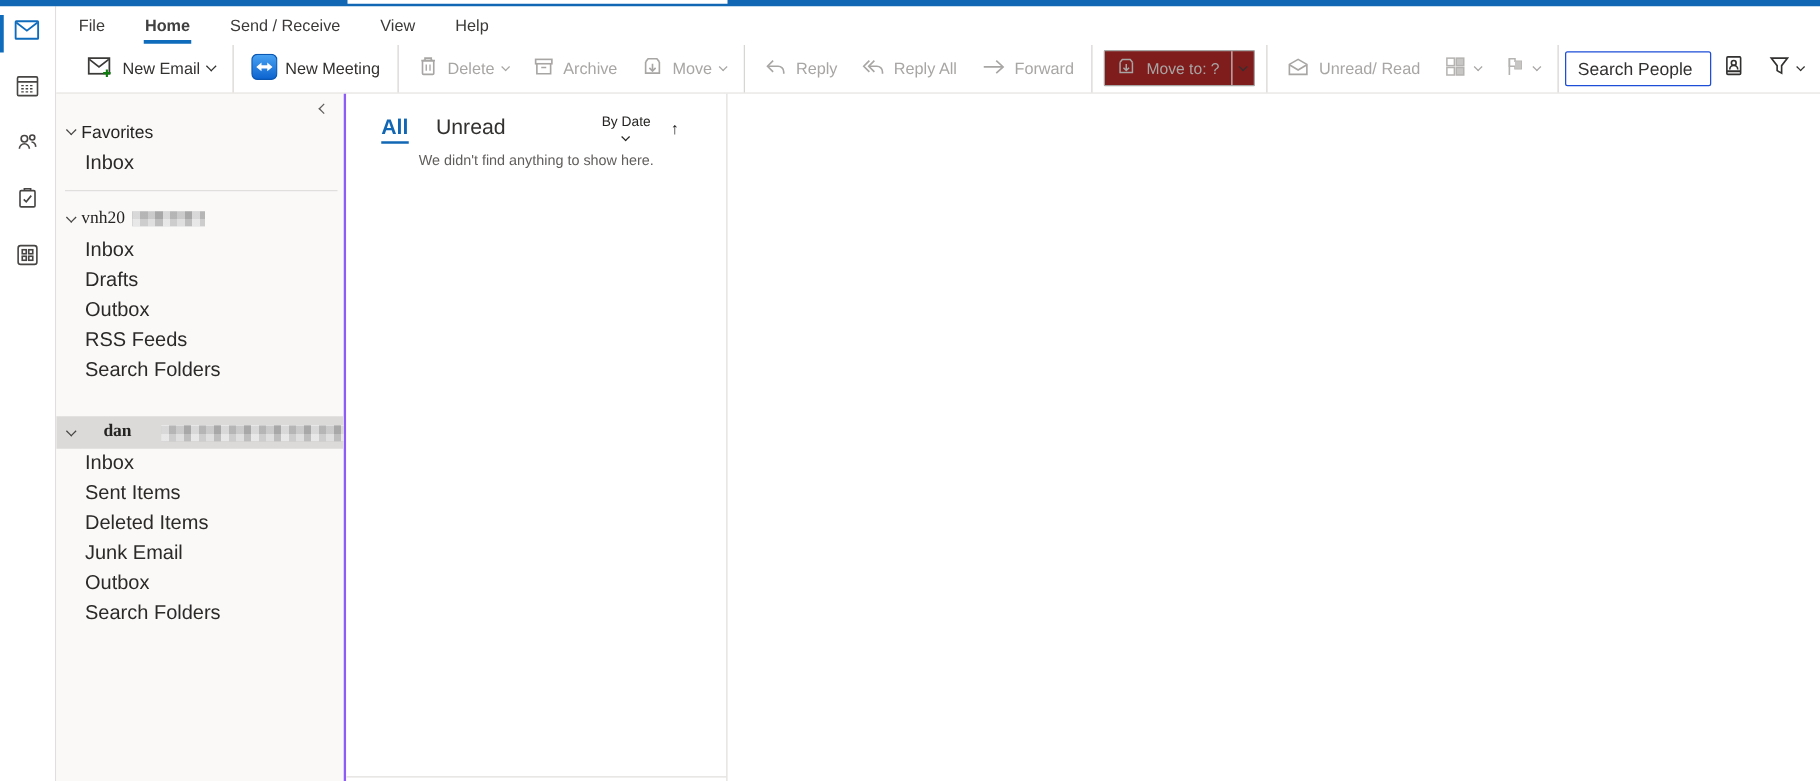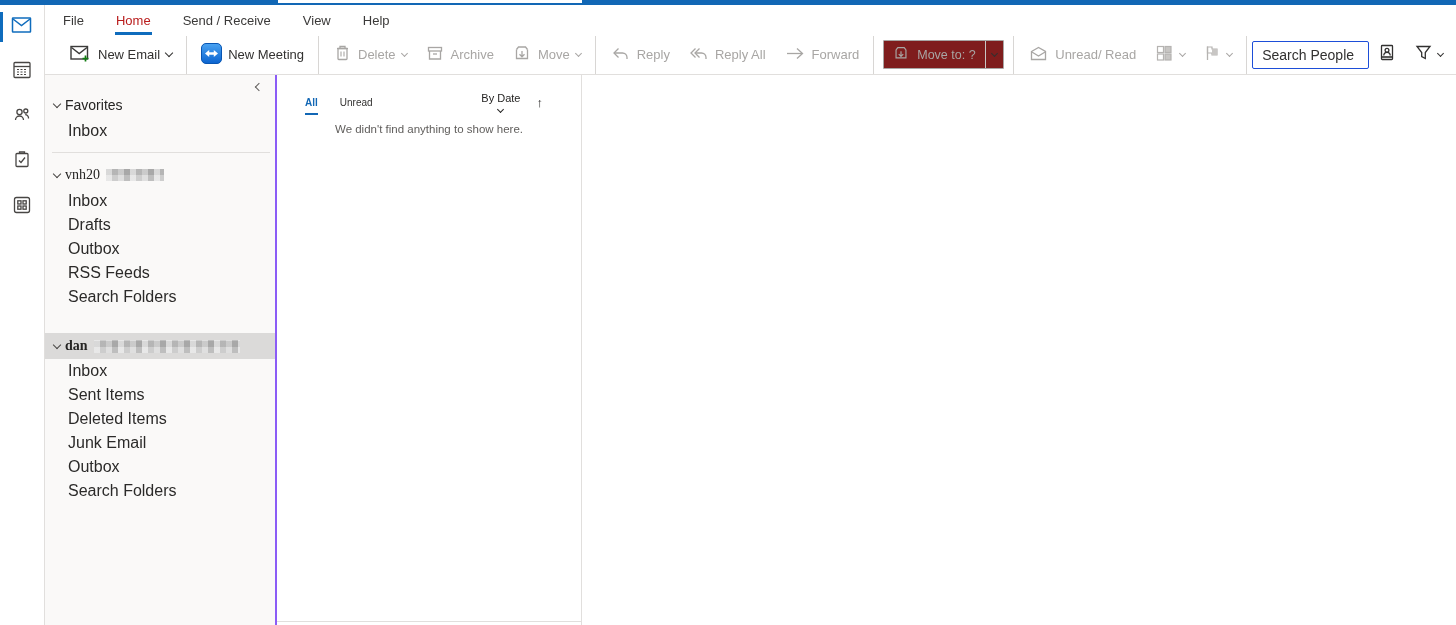--- a/index.html
+++ b/index.html
@@ -17,21 +17,21 @@
   .nav-rail { width:45px; flex:none; background:#fff; border-right:1px solid #e1dfdd; display:flex; flex-direction:column; align-items:center; padding-top:9px; gap:20px; }
   .rail-item { width:45px; height:25px; display:flex; justify-content:center; align-items:center; position:relative; color:#484644; cursor:pointer; }
   .rail-item.selected { color:#0f6cbd; }
   .rail-item.selected::before { content:""; position:absolute; left:0; top:-2px; width:3px; height:30px; background:#0f6cbd; }
 
   .main { flex:1; display:flex; flex-direction:column; min-width:0; }
 
   
   .menubar { height:30px; display:flex; align-items:flex-start; padding-left:2px; background:#fff; }
   .mtab { padding:0 16px; font-size:13px; color:#3b3a39; height:30px; display:flex; align-items:center; position:relative; cursor:pointer; white-space:nowrap; }
-  .mtab.active { font-weight:400; color:#b91c1c; }
+  .mtab.active { font-weight:700; color:#404040; }
   .mtab.active::after { content:""; position:absolute; left:15px; right:15px; bottom:0; height:3px; background:#0f6cbd; }
 
   
   .ribbon { height:40px; border-bottom:1px solid #e1dfdd; display:flex; align-items:center; padding:0 8px 0 14px; background:#fff; }
   .rsep { width:1px; height:38px; background:#d8d6d4; margin:0 5px; flex:none; }
   .rbtn { display:flex; align-items:center; gap:6px; padding:0 9px; height:30px; font-size:13px; color:#323130; white-space:nowrap; flex:none; cursor:pointer; border-radius:2px; }
   .rbtn.disabled { color:#a8a6a4; cursor:default; }
   .rbtn svg { flex:none; }
   .chv { width:6px; height:6px; border-right:1.3px solid currentColor; border-bottom:1.3px solid currentColor; display:inline-block; transform:rotate(45deg); margin-top:-3px; flex:none; }
   .chv-left { transform:rotate(135deg); margin-top:0; }
@@ -49,33 +49,33 @@
   
   .content { flex:1; display:flex; min-height:0; }
 
   .folder-pane { width:232px; flex:none; background:#faf9f8; border-right:2px solid #8b5cf6; padding-top:4px; position:relative; overflow:hidden; }
   .pane-collapse { position:absolute; top:7px; right:11px; color:#605e5c; cursor:pointer; width:10px; height:10px; display:flex; align-items:center; justify-content:center; }
   .sec-header { display:flex; align-items:center; height:28px; padding-left:9px; gap:5px; font-size:14px; color:#252423; cursor:pointer; }
   .sec-chv { color:#484644; }
   .fav-header { margin-top:12px; }
   .folder-item { height:24px; display:flex; align-items:center; padding-left:23px; font-size:16px; color:#2b2a29; cursor:pointer; }
   .pane-divider { height:1px; background:#e1dfdd; margin:9px 5px 8px 7px; }
-  .acct2 { margin-top:24px; height:26px; }
+  .acct2 { margin-top:24px; height:26px;justify-content:space-between; }
   .acct-header.selected { background:#dbdad9; }
   .acct-name { white-space:nowrap;font-family:Liberation Serif, serif; }
   .bold { font-weight:700; }
   .redact { display:inline-block; height:12px; margin-left:1px; background-color:#cbcbcb;
     background-image:
       repeating-linear-gradient(90deg, rgba(255,255,255,.40) 0 6px, rgba(0,0,0,.05) 6px 12px, rgba(255,255,255,.18) 12px 18px, rgba(0,0,0,.12) 18px 24px),
       repeating-linear-gradient(0deg, rgba(255,255,255,.25) 0 6px, rgba(0,0,0,.06) 6px 12px); }
 
   
   .list-pane { width:305px; flex:none; border-right:1px solid #e1dfdd; position:relative; background:#fff; }
   .list-header { display:flex; align-items:center; margin-top:14px; height:26px; padding:0 38px 0 28px; }
-  .ltab { font-size:10px; margin-right:22px; color:#323130; position:relative; height:26px; display:flex; align-items:center; cursor:pointer; }
+  .ltab { font-size:17px; margin-right:22px; color:#323130; position:relative; height:26px; display:flex; align-items:center; cursor:pointer; }
   .ltab.active { color:#1267b5; font-weight:600; }
   .ltab.active::after { content:""; position:absolute; left:0; right:0; bottom:0; height:2px; background:#1267b5; }
   .list-controls { margin-left:auto; display:flex; align-items:center; gap:16px; color:#252423; }
   .by-date { font-size:11px; display:flex; align-items:center; gap:6px; cursor:pointer; color:#252423;flex-direction:column; }
   .sort-arrow { font-size:13px; color:#252423; cursor:pointer; }
   .empty-msg { margin-top:8px; text-align:center; font-size:11.5px; color:#605e5c; }
   .list-bottom-line { position:absolute; left:0; right:0; bottom:3px; height:1px; background:#e1dfdd; }
 
   .reading-pane { flex:1; background:#fff; }
 </style>

